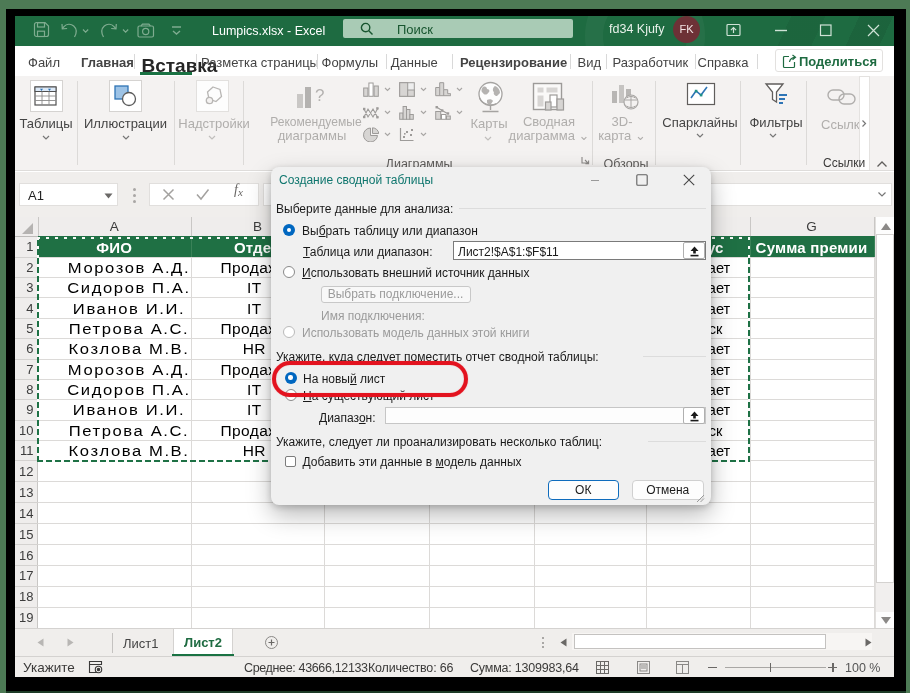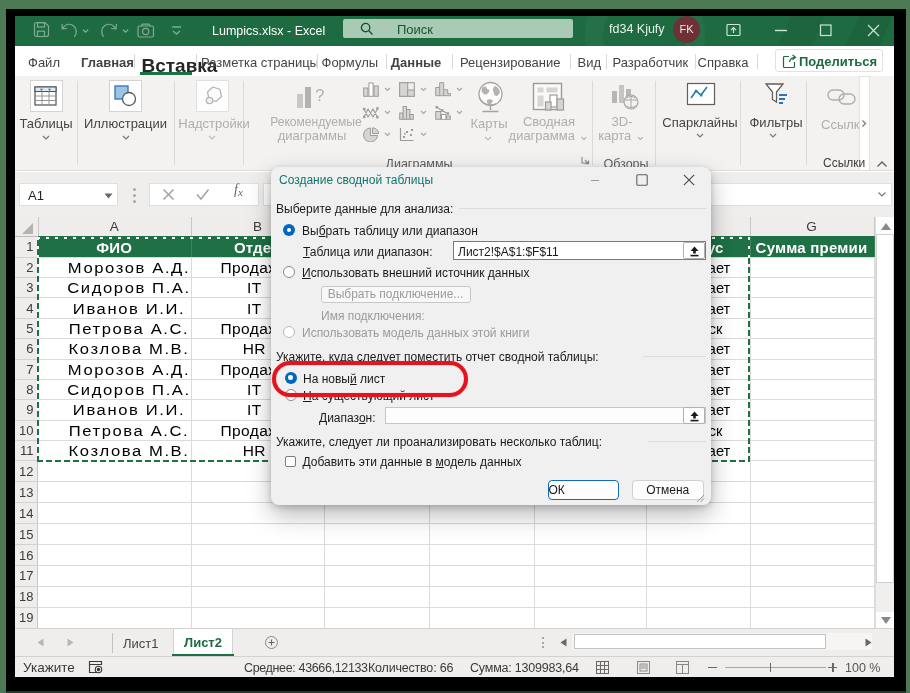--- a/index.html
+++ b/index.html
@@ -53,22 +53,22 @@
     <rect x="95.5" y="3" width="10.5" height="10.5"></rect>
     <path d="M143 3 l11 11 m0-11 -11 11"></path>
   </svg>
 </div>
 <div class="ab" style="left:0;top:30px;width:879px;height:21px;background:#ffffff">
 <div class="tx" style="left:13px;top:8.5px;font-size:13px;font-weight:normal;color:#444444">Файл</div>
 <div class="tx" style="left:66px;top:8.5px;font-size:13px;font-weight:bold;color:#444444">Главная</div>
 <div class="tx" style="left:126.5px;top:8.5px;font-size:19px;font-weight:bold;color:#262626">Вставка</div>
 <div class="tx" style="left:186px;top:8.5px;font-size:13px;font-weight:normal;color:#444444">Разметка страницы</div>
 <div class="tx" style="left:306.5px;top:8.5px;font-size:13px;font-weight:normal;color:#444444">Формулы</div>
-<div class="tx" style="left:375.8px;top:8.5px;font-size:13px;font-weight:bold;color:#444444">Данные</div>
-<div class="tx" style="left:445px;top:8.5px;font-size:13px;font-weight:normal;color:#444444">Рецензирование</div>
+<div class="tx" style="left:375.8px;top:8.5px;font-size:13px;font-weight:normal;color:#444444">Данные</div>
+<div class="tx" style="left:445px;top:8.5px;font-size:13px;font-weight:bold;color:#444444">Рецензирование</div>
 <div class="tx" style="left:562.5px;top:8.5px;font-size:13px;font-weight:normal;color:#444444">Вид</div>
 <div class="tx" style="left:597.5px;top:8.5px;font-size:13px;font-weight:normal;color:#444444">Разработчик</div>
 <div class="tx" style="left:682.5px;top:8.5px;font-size:13px;font-weight:normal;color:#444444">Справка</div>
 <div class="ab" style="left:125px;top:25.5px;width:52px;height:3px;background:#1a7243"></div>
 <div class="ab" style="left:118.5px;top:8px;width:1px;height:15px;background:#d9d9d9"></div>
 <div class="ab" style="left:180.8px;top:8px;width:1px;height:15px;background:#d9d9d9"></div>
 <div class="ab" style="left:301.5px;top:8px;width:1px;height:15px;background:#d9d9d9"></div>
 <div class="ab" style="left:370.5px;top:8px;width:1px;height:15px;background:#d9d9d9"></div>
 <div class="ab" style="left:437px;top:8px;width:1px;height:15px;background:#d9d9d9"></div>
 <div class="ab" style="left:555px;top:8px;width:1px;height:15px;background:#d9d9d9"></div>
@@ -539,18 +539,18 @@
 <div class="ab" style="left:412px;top:240px;width:21.5px;height:17px;background:#fff;border:1px solid #b0b0b0;border-radius:2px">
   <svg class="ab" style="left:4.5px;top:2.5px" width="11" height="11" viewBox="0 0 11 11">
         <path d="M5.5 0.5 9.5 5 H6.8 V7.5 H4.2 V5 H1.5Z" fill="#1a1a1a"></path>
         <rect x="1.5" y="8.8" width="8" height="1.6" fill="#1a1a1a"></rect>
       </svg>
 </div>
 <div class="tx" style="left:5px;top:268px">Укажите, следует ли проанализировать несколько таблиц:</div>
 <div class="ab" style="left:377px;top:274px;width:58px;height:1px;background:#dcdcdc"></div>
 <div class="ab" style="left:13.5px;top:288.5px;width:11.5px;height:11.5px;background:#fff;border:1px solid #7c7c7c;border-radius:2px"></div>
 <div class="tx" style="left:31.5px;top:288px">Добавить эти данные в <span style="text-decoration:underline">м</span>одель данных</div>
-<div class="ab" style="left:276.5px;top:313px;width:71.5px;height:19.5px;background:#fdfdfd;border:1px solid #0f6cbd;border-radius:4px;text-align:left;line-height:18px;font-size:12px;color:#1a1a1a">ОК</div>
+<div class="ab" style="left:276.5px;top:313px;width:71.5px;height:19.5px;background:#fdfdfd;border:1px solid #0f6cbd;border-radius:4px;text-align:center;line-height:18px;font-size:12px;color:#1a1a1a">ОК</div>
 <div class="ab" style="left:361px;top:313px;width:71.5px;height:19.5px;background:#fdfdfd;border:1px solid #d0d0d0;border-radius:4px;text-align:center;line-height:18px;font-size:12px;color:#1a1a1a">Отмена</div>
 <svg class="ab" style="left:424px;top:326px" width="10" height="10" viewBox="0 0 10 10" stroke="#9a9a9a" stroke-width="1">
       <path d="M9 2 2 9 M9 5.5 5.5 9 M9 9 9 9"></path>
     </svg>
 </div>
 <div class="ab" style="left:272px;top:361px;width:196px;height:36px;border:4.5px solid #e3131f;border-radius:18px;box-shadow:0 0 1px rgba(227,19,31,.5), inset 0 0 1px rgba(227,19,31,.5)"></div>
 </body></html>

